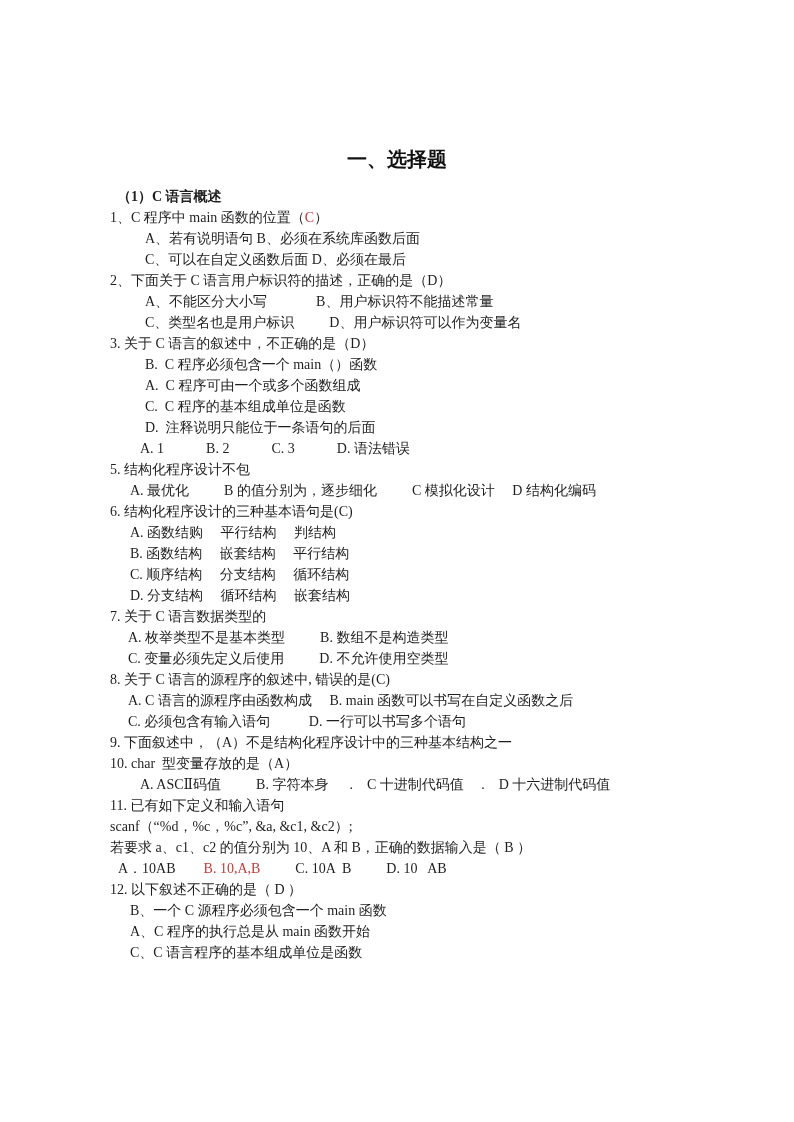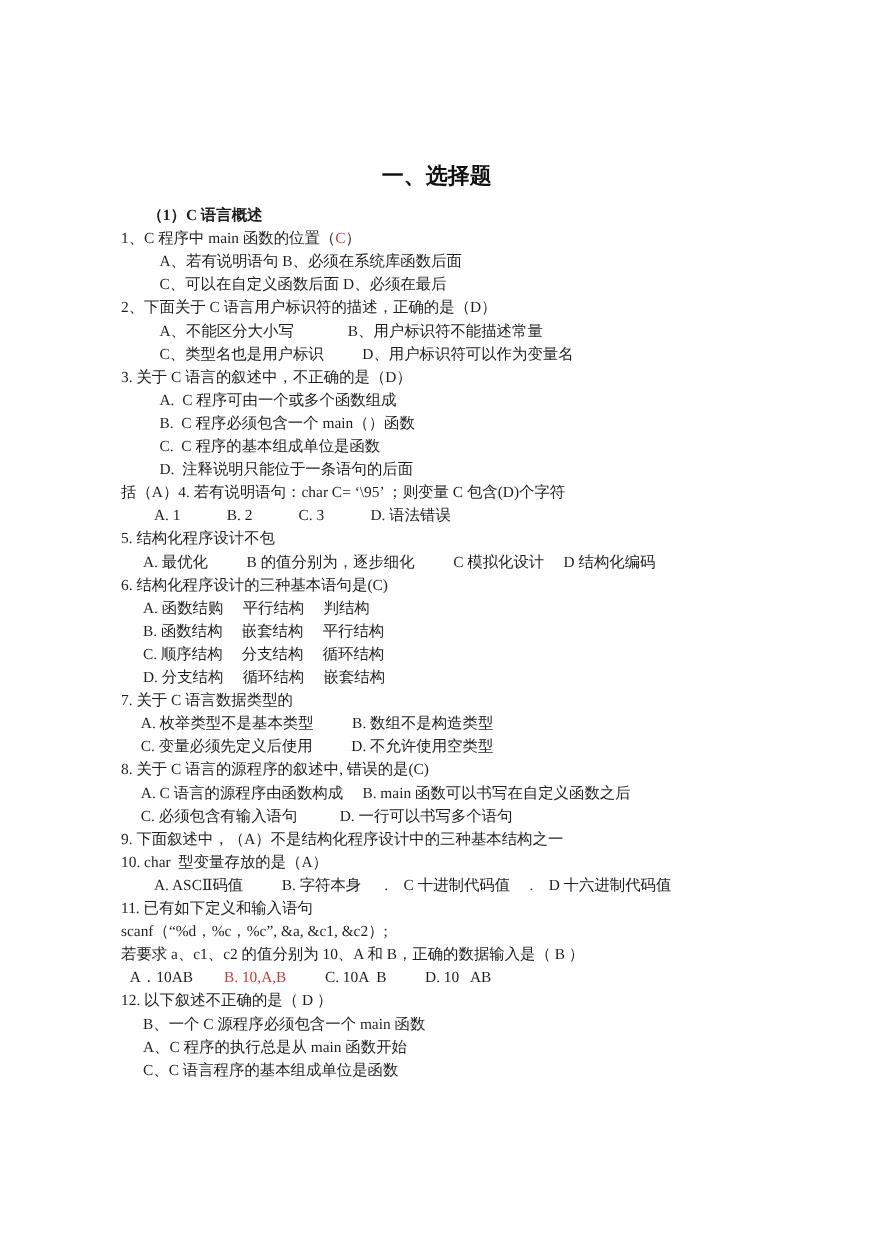--- a/index.html
+++ b/index.html
@@ -8,21 +8,21 @@
     font-family:"Liberation Serif","DejaVu Serif",serif;
     color:#1e1e1e;
   }
   .page{position:relative;width:794px;height:1122px;overflow:hidden;background:#ffffff;}
   .title{
     margin:0;padding-top:146px;text-align:center;
     font-size:20px;font-weight:bold;color:#111;
   }
   .content{margin-top:13px;padding-left:110px;padding-right:40px;font-size:14px;}
   .line{line-height:21px;min-height:21px;white-space:pre-wrap;}
-  .bold{font-weight:bold;margin-left:17px;}
+  .bold{font-weight:bold;}
   .red{color:#c43b3b;}
   .i7{padding-left:7px;}
   .i8{padding-left:8px;}
   .i18{padding-left:18px;}
   .i20{padding-left:20px;}
   .i23{padding-left:23px;}
   .i30{padding-left:30px;}
   .i35{padding-left:35px;}
 </style>
 </head>
@@ -36,26 +36,25 @@
 
     <div class="line"><span>1、C 程序中 main 函数的位置（</span><span class="red">C</span><span>）</span></div>
     <div class="line i35">A、若有说明语句 B、必须在系统库函数后面</div>
     <div class="line i35">C、可以在自定义函数后面 D、必须在最后</div>
 
     <div class="line">2、下面关于 C 语言用户标识符的描述，正确的是（D）</div>
     <div class="line i35">A、不能区分大小写              B、用户标识符不能描述常量</div>
     <div class="line i35">C、类型名也是用户标识          D、用户标识符可以作为变量名</div>
 
     <div class="line">3. 关于 C 语言的叙述中，不正确的是（D）</div>
+    <div class="line i35">B.  C 程序必须包含一个 main（）函数</div>
     <div class="line i35">A.  C 程序可由一个或多个函数组成</div>
-    <div class="line i35">B.  C 程序必须包含一个 main（）函数</div>
     <div class="line i35">C.  C 程序的基本组成单位是函数</div>
     <div class="line i35">D.  注释说明只能位于一条语句的后面</div>
 
-    <div class="line">括（A）4. 若有说明语句：char C= ‘\95’ ；则变量 C 包含(D)个字符</div>
     <div class="line i30">A. 1            B. 2            C. 3            D. 语法错误</div>
 
     <div class="line">5. 结构化程序设计不包</div>
     <div class="line i20">A. 最优化          B 的值分别为，逐步细化          C 模拟化设计     D 结构化编码</div>
 
     <div class="line">6. 结构化程序设计的三种基本语句是(C)</div>
     <div class="line i20">A. 函数结购     平行结构     判结构</div>
     <div class="line i20">B. 函数结构     嵌套结构     平行结构</div>
     <div class="line i20">C. 顺序结构     分支结构     循环结构</div>
     <div class="line i20">D. 分支结构     循环结构     嵌套结构</div>

